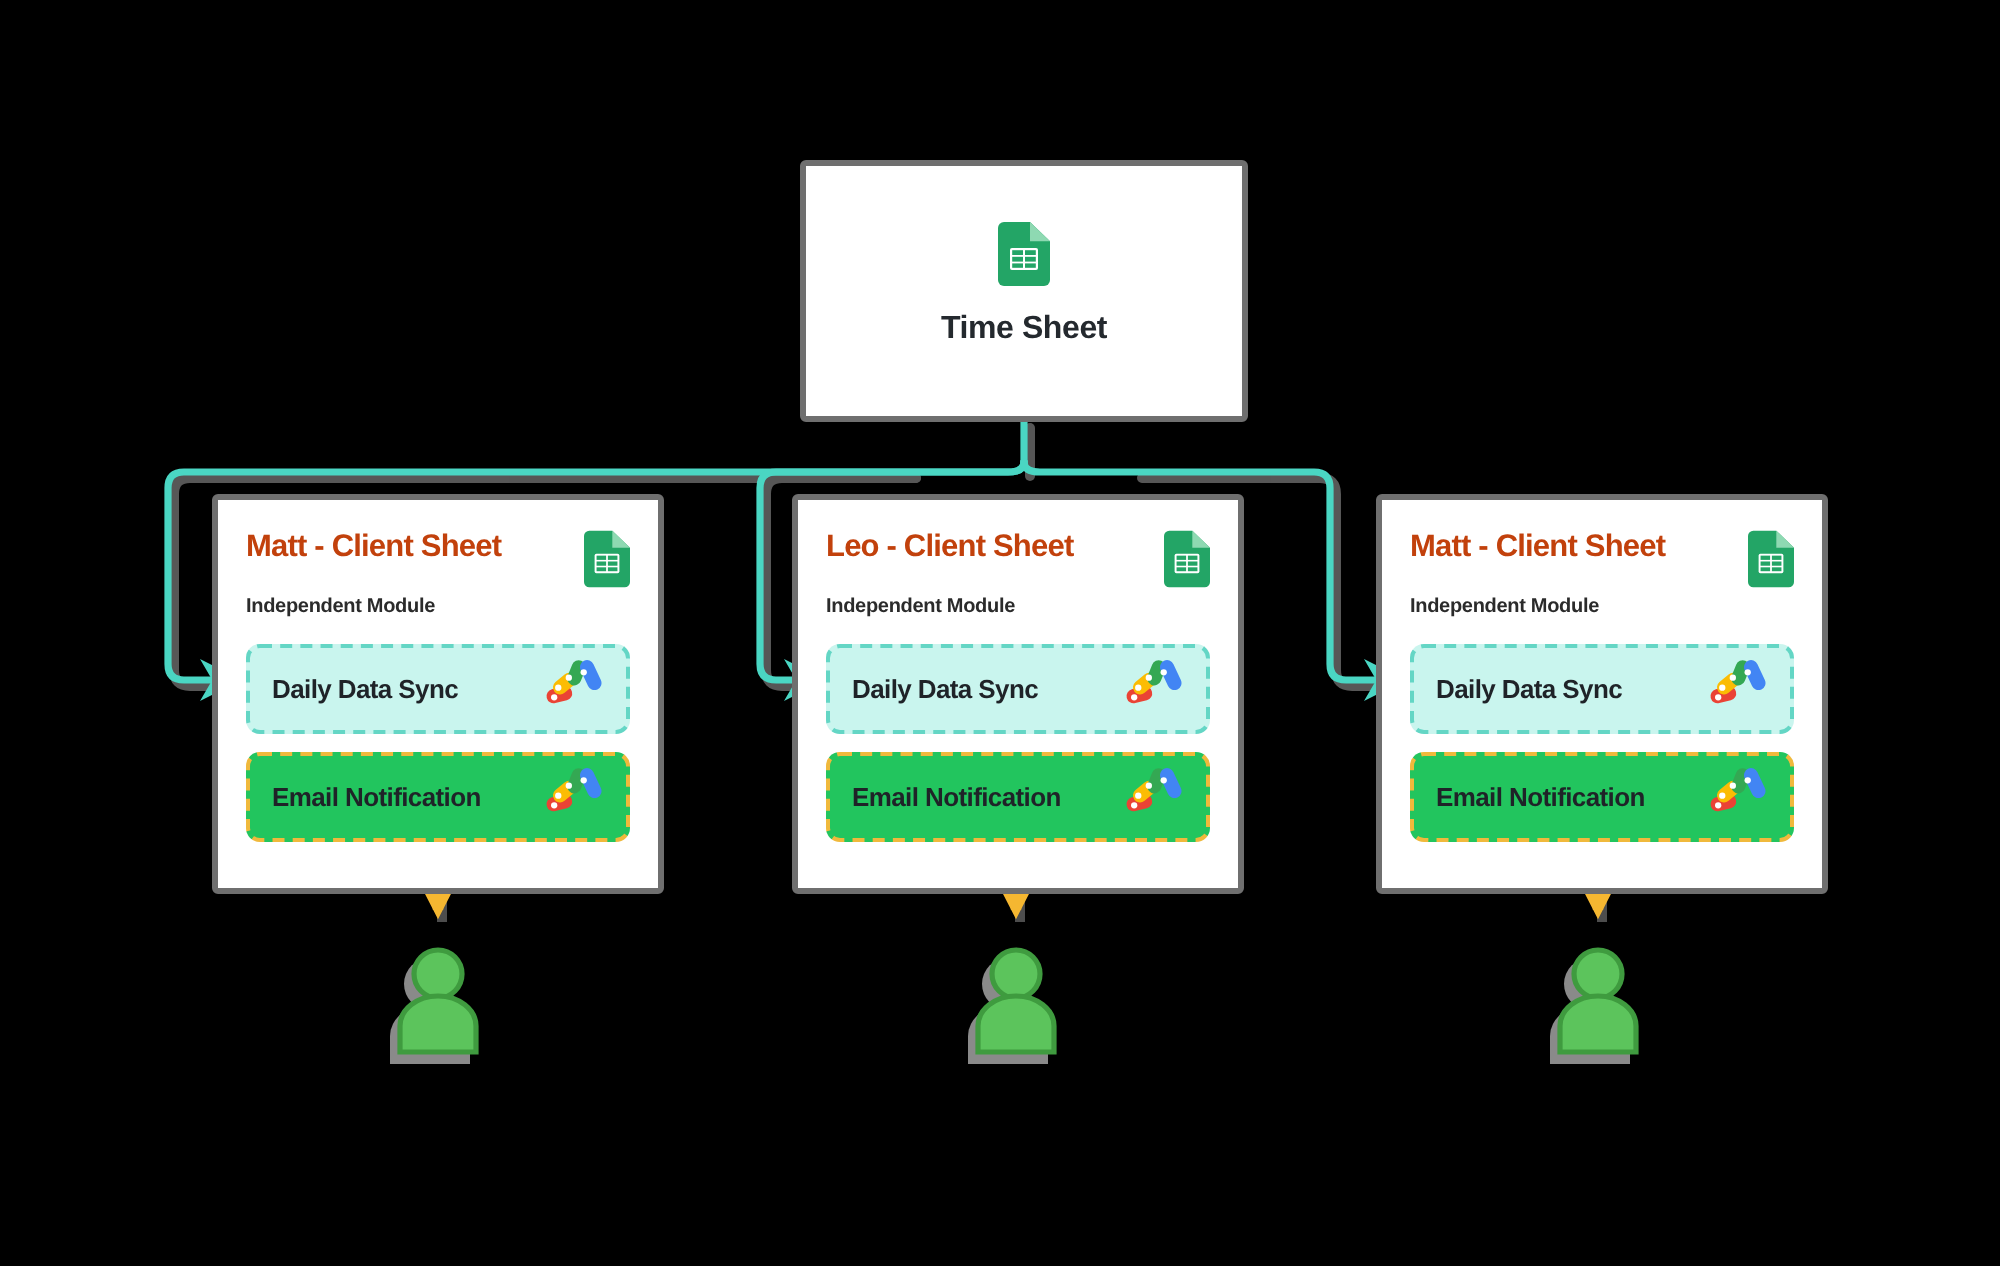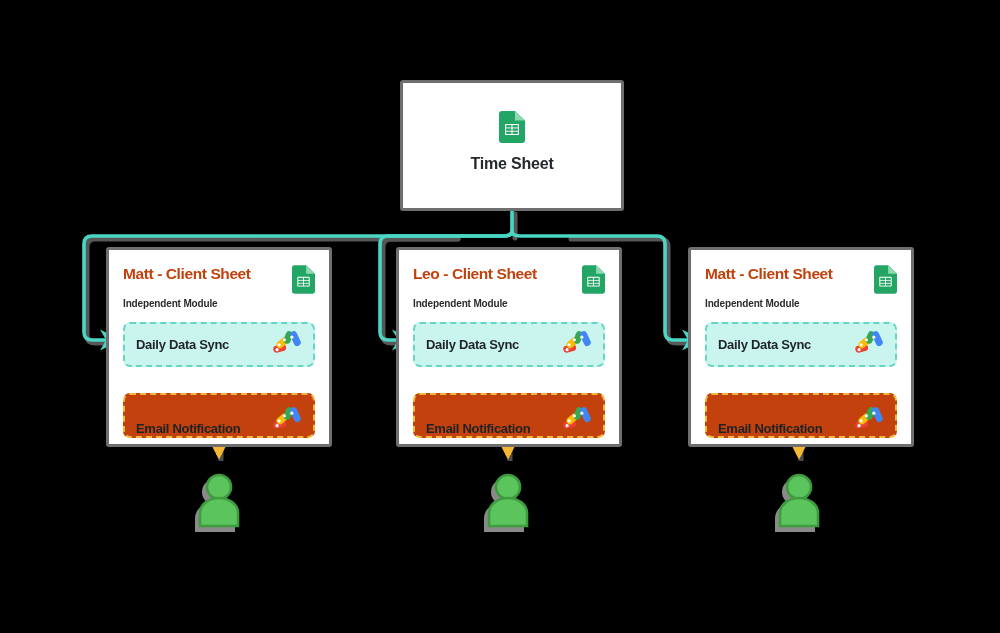--- a/index.html
+++ b/index.html
@@ -104,30 +104,29 @@
   
   .task {
     position: relative;
     height: 45px;
     border-radius: 7px;
     box-sizing: border-box;
     display: flex;
     align-items: center;
     justify-content: space-between;
     padding: 0 12px 0 11px;
-    margin-bottom: 26px;
+    margin-bottom: 9px;
   }
   .task-sync {
     background: #c9f5ee;
     border: 2.5px dashed #64d6c5;
   }
   .task-mail {
-    background: #c2410c;
+    background: #22c55e;
     border: 2.5px dashed #f0b93c;
-    align-items: flex-end;
   }
   .task-label {
     font-size: 13px;
     font-weight: bold;
     color: #1f2328;
     letter-spacing: -0.3px;
     white-space: nowrap;
   }
   .gas-icon { flex: 0 0 auto; }
 

